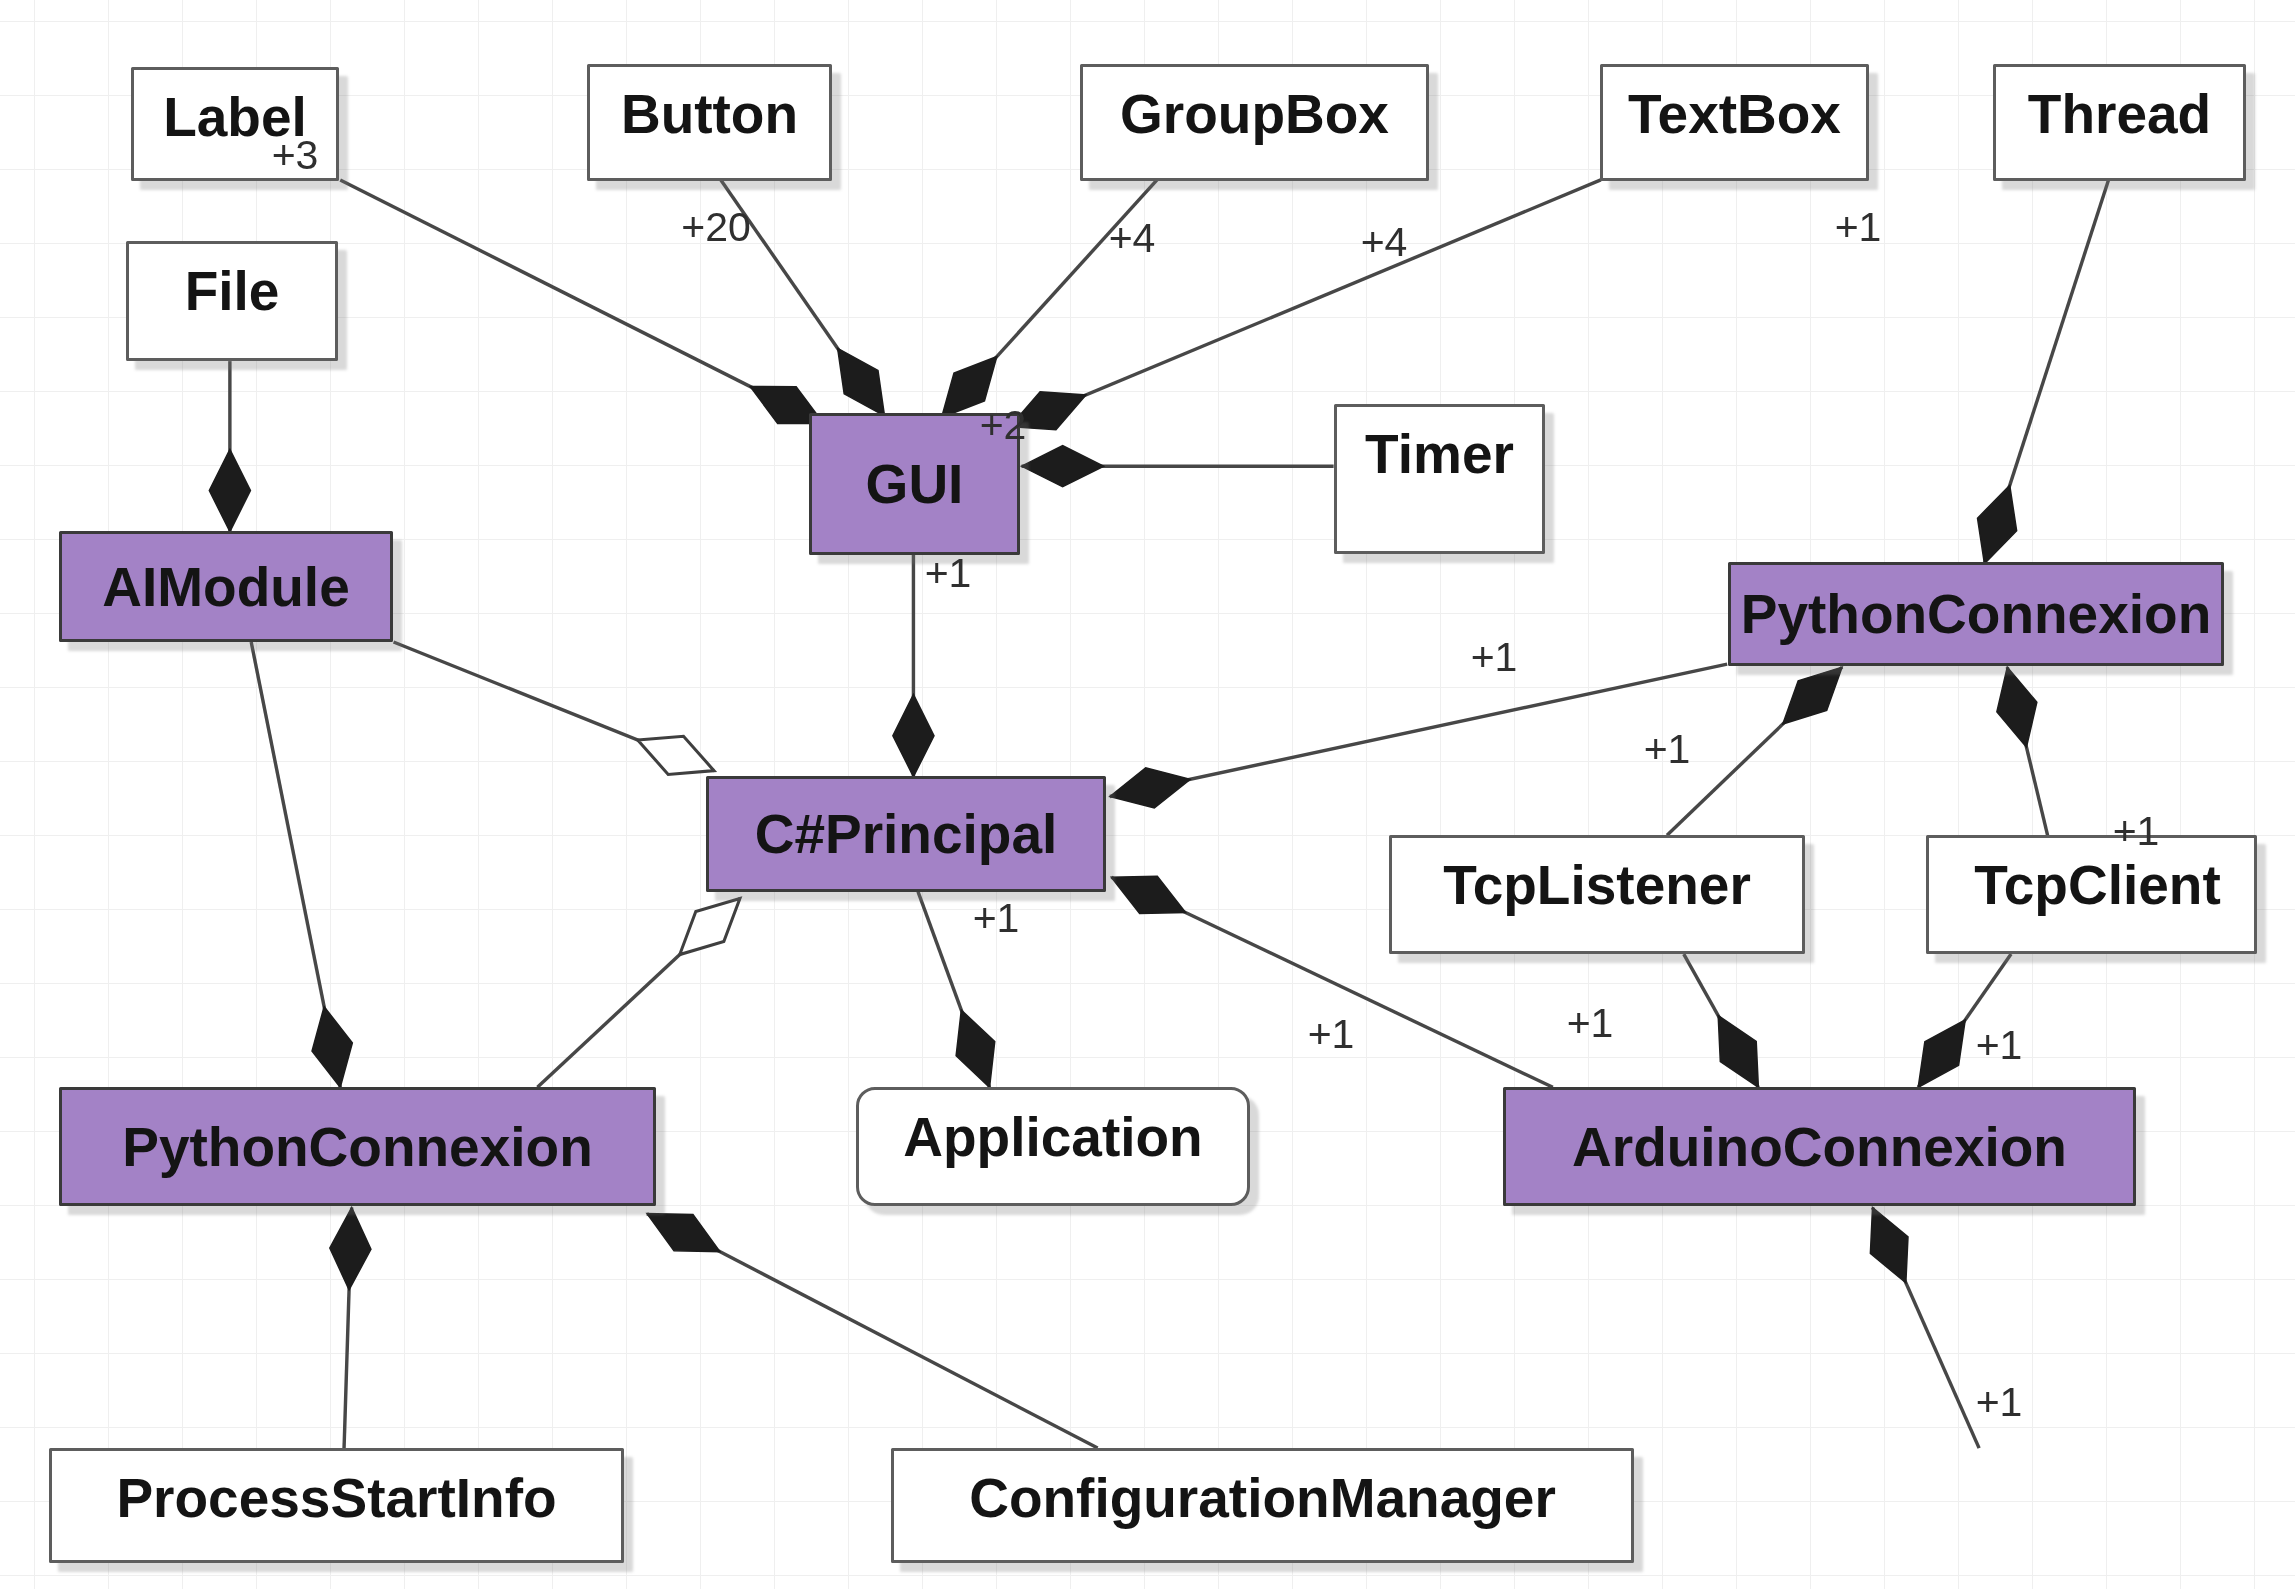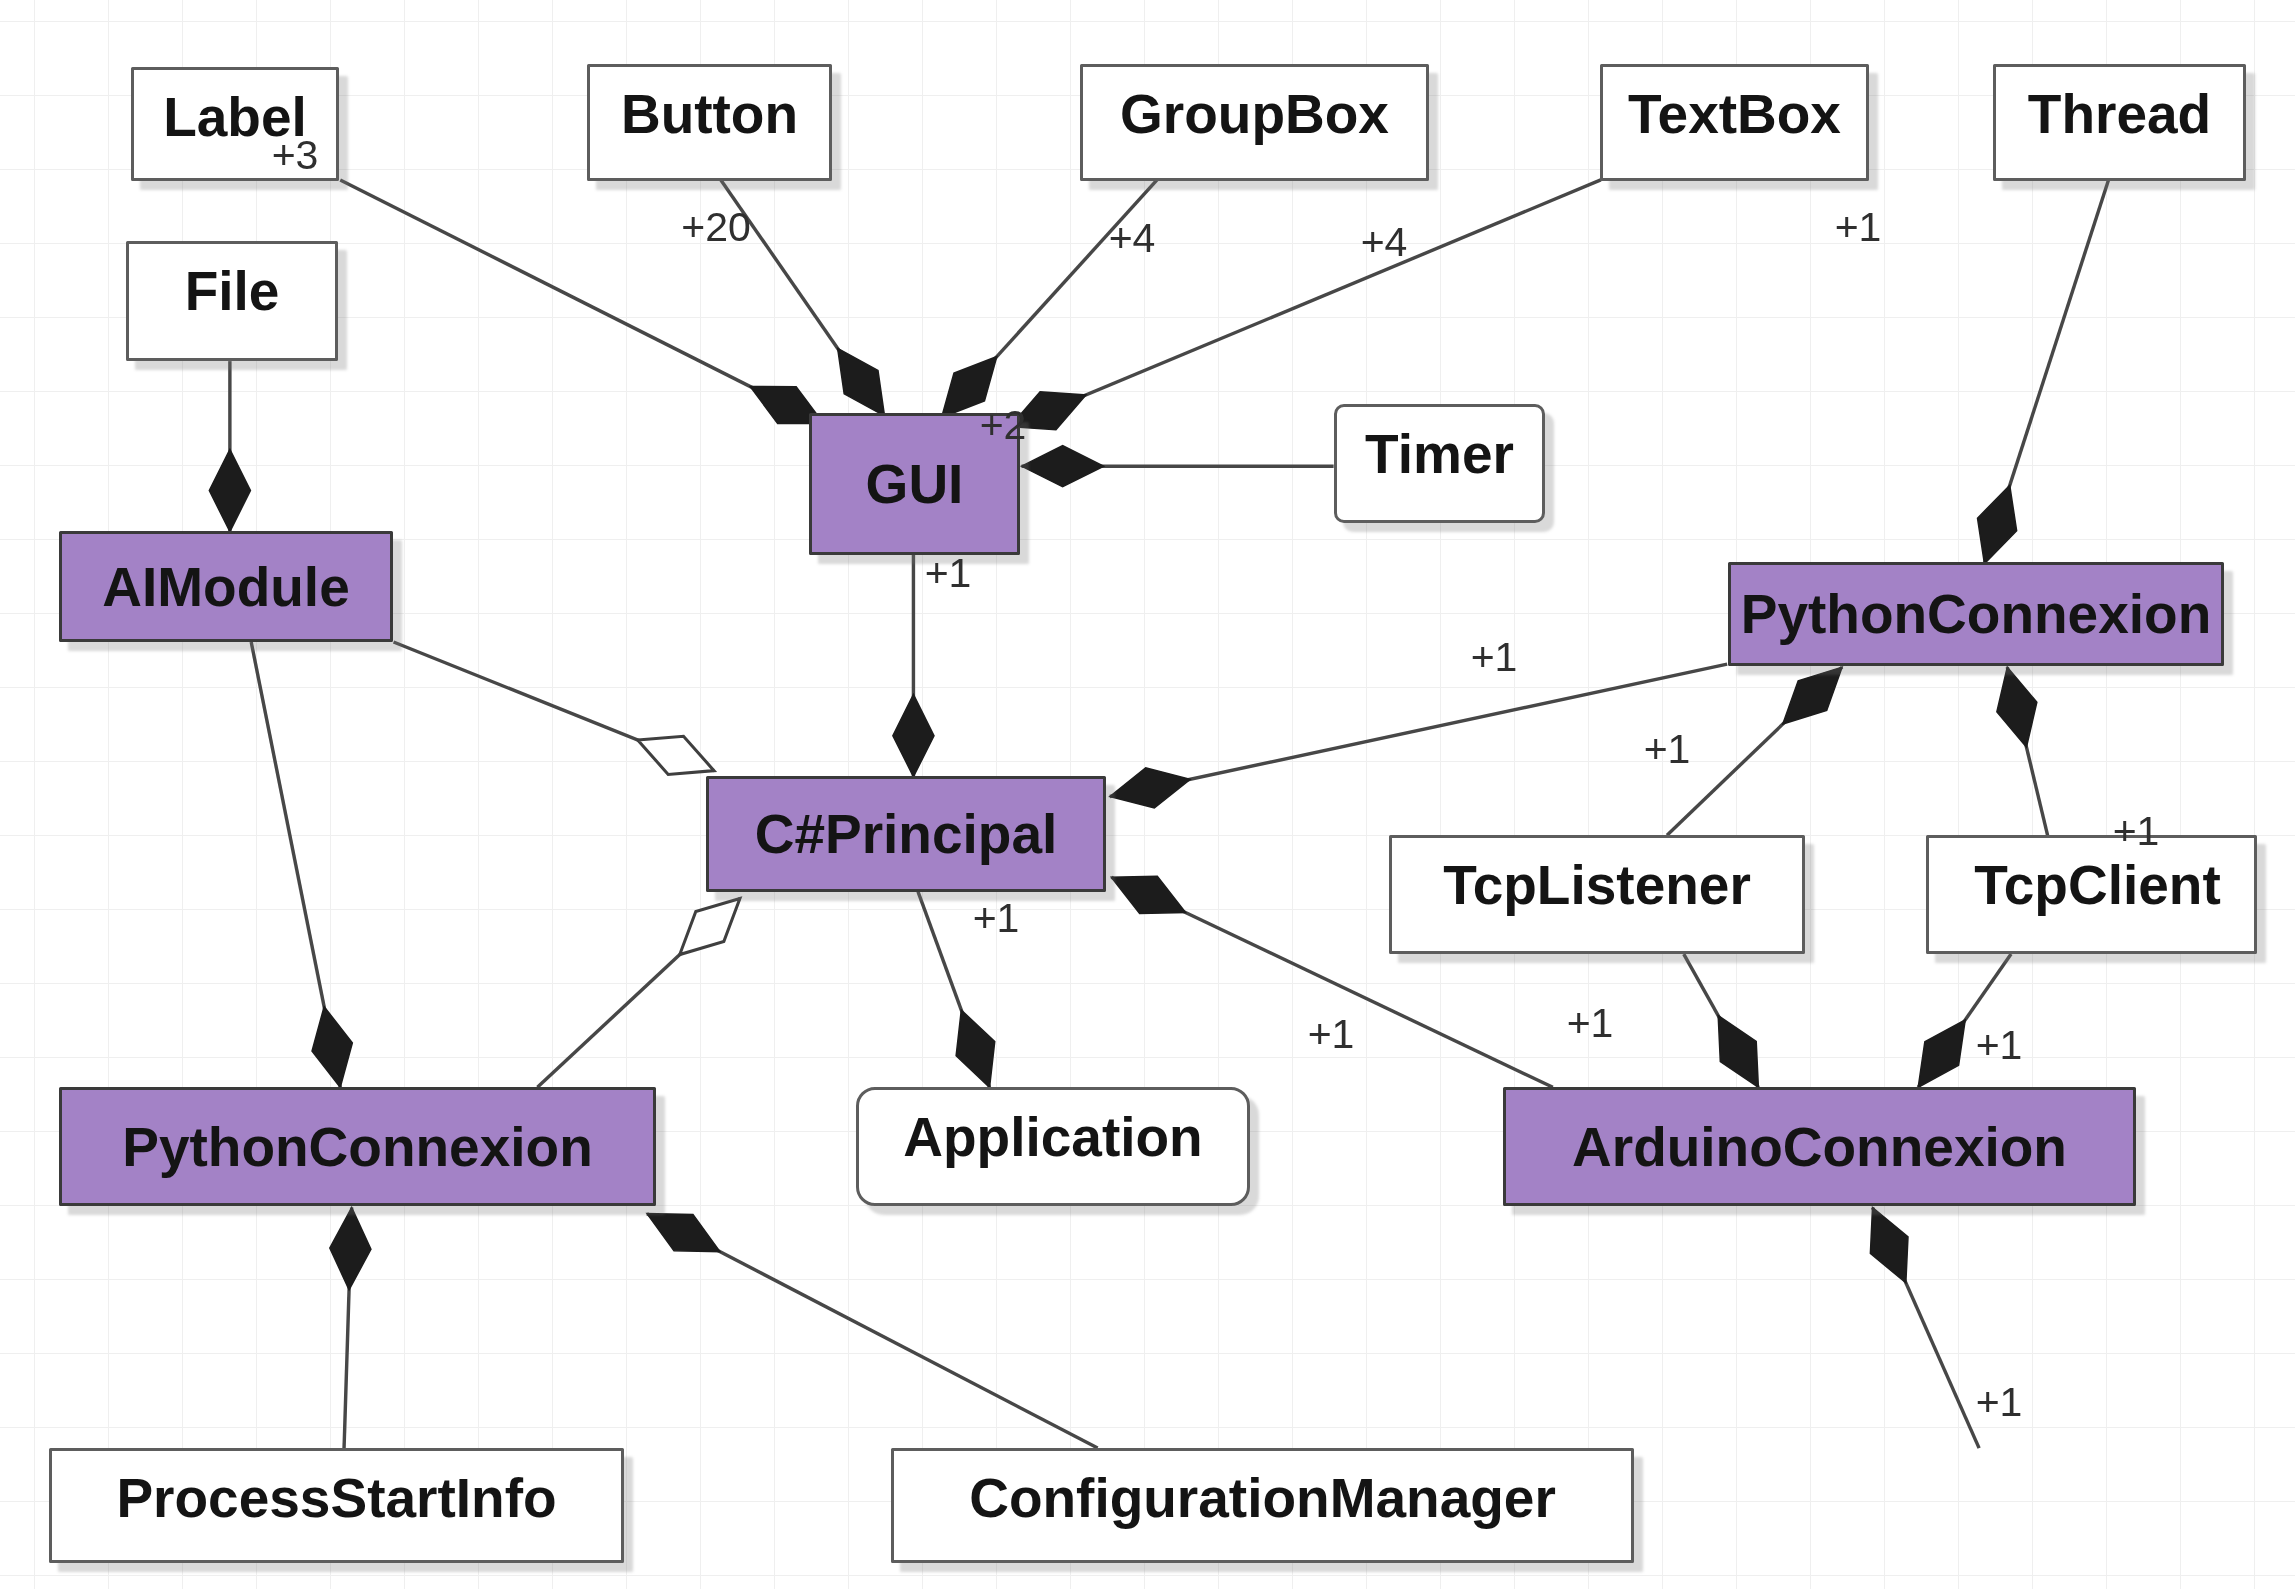--- a/index.html
+++ b/index.html
@@ -93,21 +93,21 @@
       <polygon points="2460,1586 2457.187695894848,1646.308299143817 2503.7469527468106,1684.7431219142293 2506.5592568519623,1624.434822770412" class="diamond-filled"></polygon>
     </svg>
 
   <div class="node lib" style="left:131px;top:67px;width:208px;height:114px;">Label</div>
   <div class="node lib" style="left:587px;top:64px;width:245px;height:117px;">Button</div>
   <div class="node lib" style="left:1080px;top:64px;width:349px;height:117px;">GroupBox</div>
   <div class="node lib" style="left:1600px;top:64px;width:269px;height:117px;">TextBox</div>
   <div class="node lib" style="left:1993px;top:64px;width:253px;height:117px;">Thread</div>
   <div class="node lib" style="left:126px;top:241px;width:212px;height:120px;">File</div>
   <div class="node core" style="left:809px;top:413px;width:211px;height:142px;">GUI</div>
-  <div class="node lib" style="left:1334px;top:404px;width:211px;height:119px;border-radius:10px;">Timer</div>
+  <div class="node lib" style="left:1334px;top:404px;width:211px;height:150px;">Timer</div>
   <div class="node core" style="left:59px;top:531px;width:334px;height:111px;">AIModule</div>
   <div class="node core" style="left:1728px;top:562px;width:496px;height:104px;">PythonConnexion</div>
   <div class="node core" style="left:706px;top:776px;width:400px;height:116px;">C#Principal</div>
   <div class="node lib" style="left:1389px;top:835px;width:416px;height:119px;">TcpListener</div>
   <div class="node lib" style="left:1926px;top:835px;width:331px;height:119px;padding-left:12px;">TcpClient</div>
   <div class="node core" style="left:59px;top:1087px;width:597px;height:119px;">PythonConnexion</div>
   <div class="node lib" style="left:856px;top:1087px;width:394px;height:119px;border-radius:19px;">Application</div>
   <div class="node core" style="left:1503px;top:1087px;width:633px;height:119px;">ArduinoConnexion</div>
   <div class="node lib" style="left:49px;top:1448px;width:575px;height:115px;">ProcessStartInfo</div>
   <div class="node lib" style="left:891px;top:1448px;width:743px;height:115px;text-align:center;">ConfigurationManager</div>

